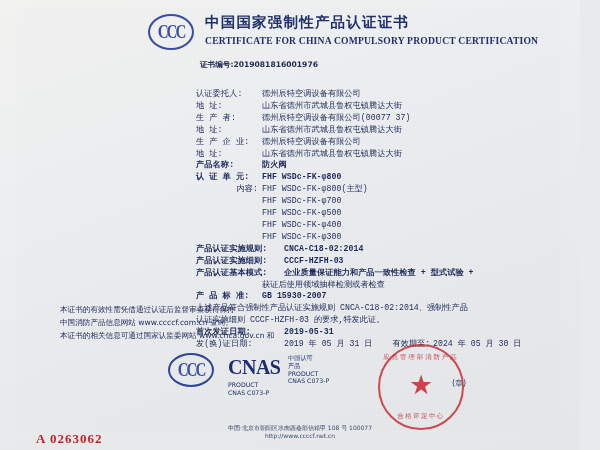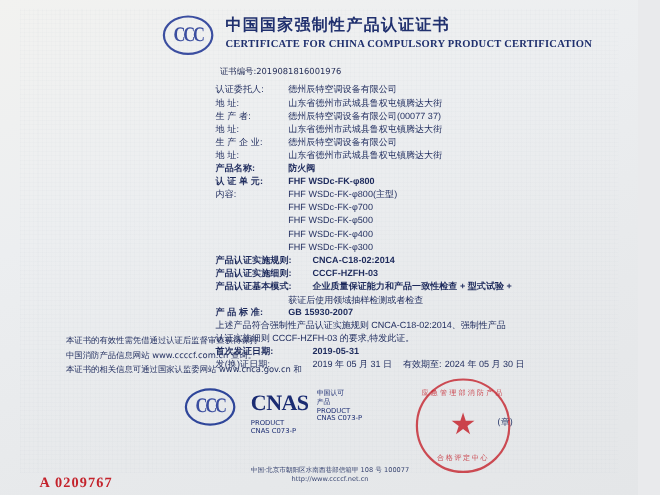--- a/index.html
+++ b/index.html
@@ -79,26 +79,27 @@
     letter-spacing: 0.2px;
   }
 
   
   .cert-no {
     position: absolute;
     left: 200px; top: 60px;
     font-family: "DejaVu Sans", sans-serif;
     font-size: 7.6px;
     color: #222b55;
+    font-weight: bold;
   }
   .content {
     position: absolute;
-    left: 196px; top: 76px;
+    left: 196px; top: 88px;
     width: 380px;
-    font-family: Liberation Sans, sans-serif;
+    font-family: Liberation Mono, monospace;
     font-size: 8.2px;
     color: #1d2a5c;
     line-height: 11.9px;
   }
   .row {
     display: flex;
     align-items: baseline;
     white-space: nowrap;
   }
   .lbl {
@@ -302,21 +303,21 @@
     <div class="row strong-line">
         <span class="lbl">产品名称:</span>
         <span class="val">防火阀</span>
       </div>
     <div class="row strong-line">
         <span class="lbl">认 证 单 元:</span>
         <span class="val">FHF WSDc-FK-φ800</span>
       </div>
 
     <div class="row models">
-        <span class="lbl" style="padding-right:4px;box-sizing:border-box;">内容:</span>
+        <span class="lbl" style="text-align:right;padding-right:4px;box-sizing:border-box;">内容:</span>
         <span class="val">FHF WSDc-FK-φ800(主型)</span>
       </div>
     <div class="row models">
         <span class="lbl"></span>
         <span class="val">FHF WSDc-FK-φ700</span>
       </div>
     <div class="row models">
         <span class="lbl"></span>
         <span class="val">FHF WSDc-FK-φ500</span>
       </div>
@@ -352,21 +353,21 @@
     <div>认证实施细则 CCCF-HZFH-03 的要求,特发此证。</div>
 
     <div class="row strong-line">
         <span class="lbl wide">首次发证日期:</span>
         <span class="val">2019-05-31</span>
       </div>
 
     <div class="row">
       <span class="lbl wide">发(换)证日期:</span>
       <span>2019 年 05 月 31 日</span>
-      <span style="padding-left:10px;">有效期至:</span>
+      <span style="padding-left:20px;">有效期至:</span>
       <span style="padding-left:3px;">2024 年 05 月 30 日</span>
     </div>
   </div>
 
   <div class="notes">
     <div>本证书的有效性需凭借通过认证后监督审查获得保持</div>
     <div>中国消防产品信息网站 www.ccccf.com.cn 查询。</div>
     <div>本证书的相关信息可通过国家认监委网站 www.cnca.gov.cn 和</div>
   </div>
 
@@ -395,15 +396,15 @@
     <div class="seal-star">★</div>
     <div class="seal-text-bottom">合格评定中心</div>
   </div>
   <div class="seal-side">(章)</div>
 
   <div class="address">
     <div>中国·北京市朝阳区水南西巷部信箱甲 108 号        100077</div>
     <div>http://www.ccccf.net.cn</div>
   </div>
 
-  <div class="serial">A  0209767</div>
+  <div class="serial">A  0263062</div>
 
 </div>
 
 </body></html>

